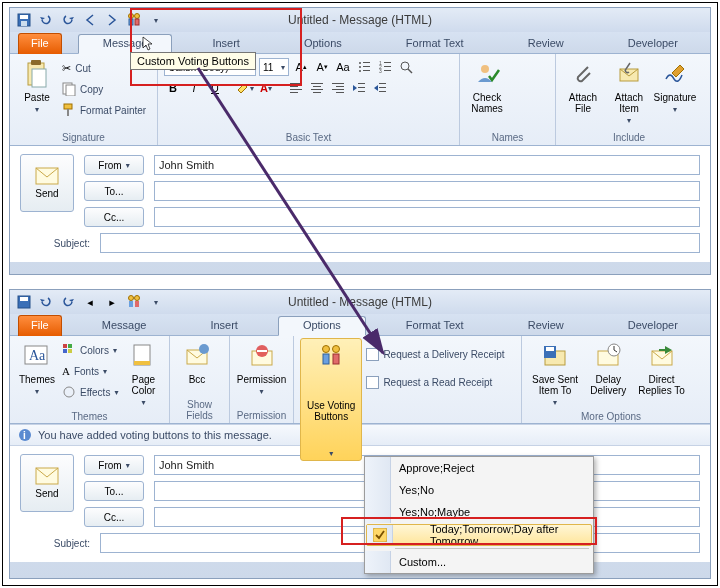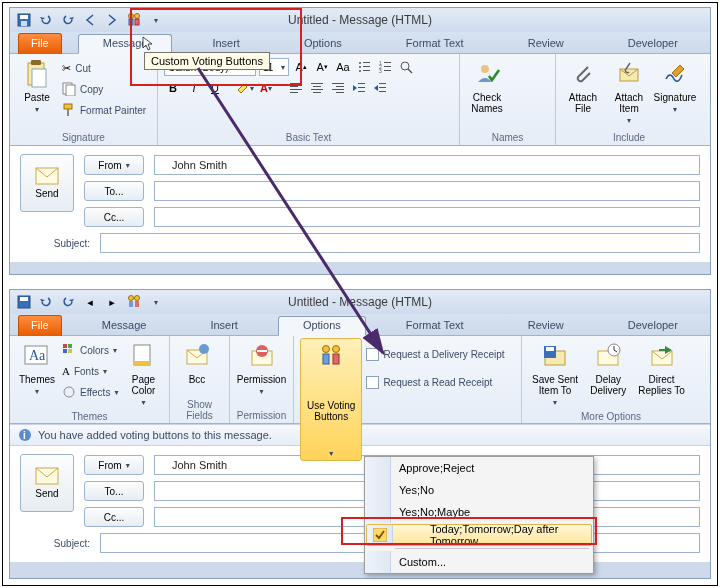--- a/index.html
+++ b/index.html
@@ -25,24 +25,24 @@
 .minirow { display: flex; align-items: center; gap: 4px; height: 20px; }
 .minirow .txt { font-size: 10px; color: #3b4b66; }
 .fontbox { width: 92px; height: 18px; border: 1px solid #9db3d1; background: #fff; font-size: 10px; padding: 1px 3px; display: flex; align-items: center; justify-content: space-between; }
 .sizebox { width: 30px; height: 18px; border: 1px solid #9db3d1; background: #fff; font-size: 10px; padding: 1px 3px; display: flex; align-items: center; justify-content: space-between; }
 .sbtn { width: 18px; height: 18px; display: flex; align-items: center; justify-content: center; }
 .compose { background: #fff; padding: 8px 10px; display: flex; flex-direction: column; gap: 4px; }
 .row { display: flex; align-items: center; gap: 10px; height: 22px; }
 .sendbox { width: 54px; height: 58px; border: 1px solid #9db3d1; border-radius: 3px; display: flex; flex-direction: column; align-items: center; justify-content: center; gap: 3px; background: linear-gradient(#fdfdfe,#e6edf2); }
 .sendbox .txt { font-size: 10px; }
 .fieldbtn { width: 60px; height: 20px; border: 1px solid #9db3d1; border-radius: 3px; background: linear-gradient(#fdfdfe,#e6edf2); font-size: 10px; display: flex; align-items: center; justify-content: center; }
-.fieldinput { flex: 1; height: 20px; border: 1px solid #9db3d1; background: #fff; font-size: 11px; padding: 0 17px; display: flex; align-items: center; color: #222; }
+.fieldinput { flex: 1; height: 20px; border: 1px solid #9db3d1; background: #fff; font-size: 11px; padding: 0 4px; display: flex; align-items: center; color: #222; }
 .lbltxt { width: 54px; text-align: right; font-size: 10px; color: #3b4b66; }
 .redbox1 { position: absolute; border: 2px solid #d62020; top: 0px; left: 120px; width: 172px; height: 78px; z-index: 5; pointer-events: none; }
-.tooltip { position: absolute; top: 44px; left: 134px; background: #fffde8; border: 1px solid #767676; padding: 2px 6px; font-size: 11px; z-index: 6; }
+.tooltip { position: absolute; top: 44px; left: 120px; background: #fffde8; border: 1px solid #767676; padding: 2px 6px; font-size: 11px; z-index: 6; }
 .infobar { height: 22px; background: linear-gradient(#f6f9fd,#e6edf7); border-top: 1px solid #c6d2e5; border-bottom: 1px solid #c6d2e5; display: flex; align-items: center; gap: 6px; padding: 0 8px; font-size: 11px; color: #3b4b66; }
 .arrow { position: absolute; z-index: 20; pointer-events: none; }
 .chk { width: 13px; height: 13px; border: 1px solid #8ba0bc; background: #fff; }
 .dropdown { position: absolute; top: 120px; left: 354px; width: 230px; background: #f4f4f4; border: 1px solid #9c9c9c; box-shadow: 2px 2px 5px rgba(0,0,0,0.3); z-index: 10; }
 .dd-item { display: flex; align-items: center; height: 22px; font-size: 11px; }
 .dd-item .ic { width: 26px; display: flex; align-items: center; justify-content: center; background: linear-gradient(90deg,#eef3fa,#e0e8f3); height: 100%; border-right: 1px solid #c6d2e5; }
 .dd-item .tx { padding-left: 8px; flex: 1; }
 .dd-sep { height: 1px; background: #c6c6c6; margin: 2px 4px 2px 30px; }
 .dd-hl { background: linear-gradient(#fff6d6,#ffe59a); border: 1px solid #e0b64b; border-radius: 2px; margin: 1px; gap: 29px; }
 .redbox2 { position: absolute; border: 2px solid #d62020; z-index: 15; pointer-events: none; }

